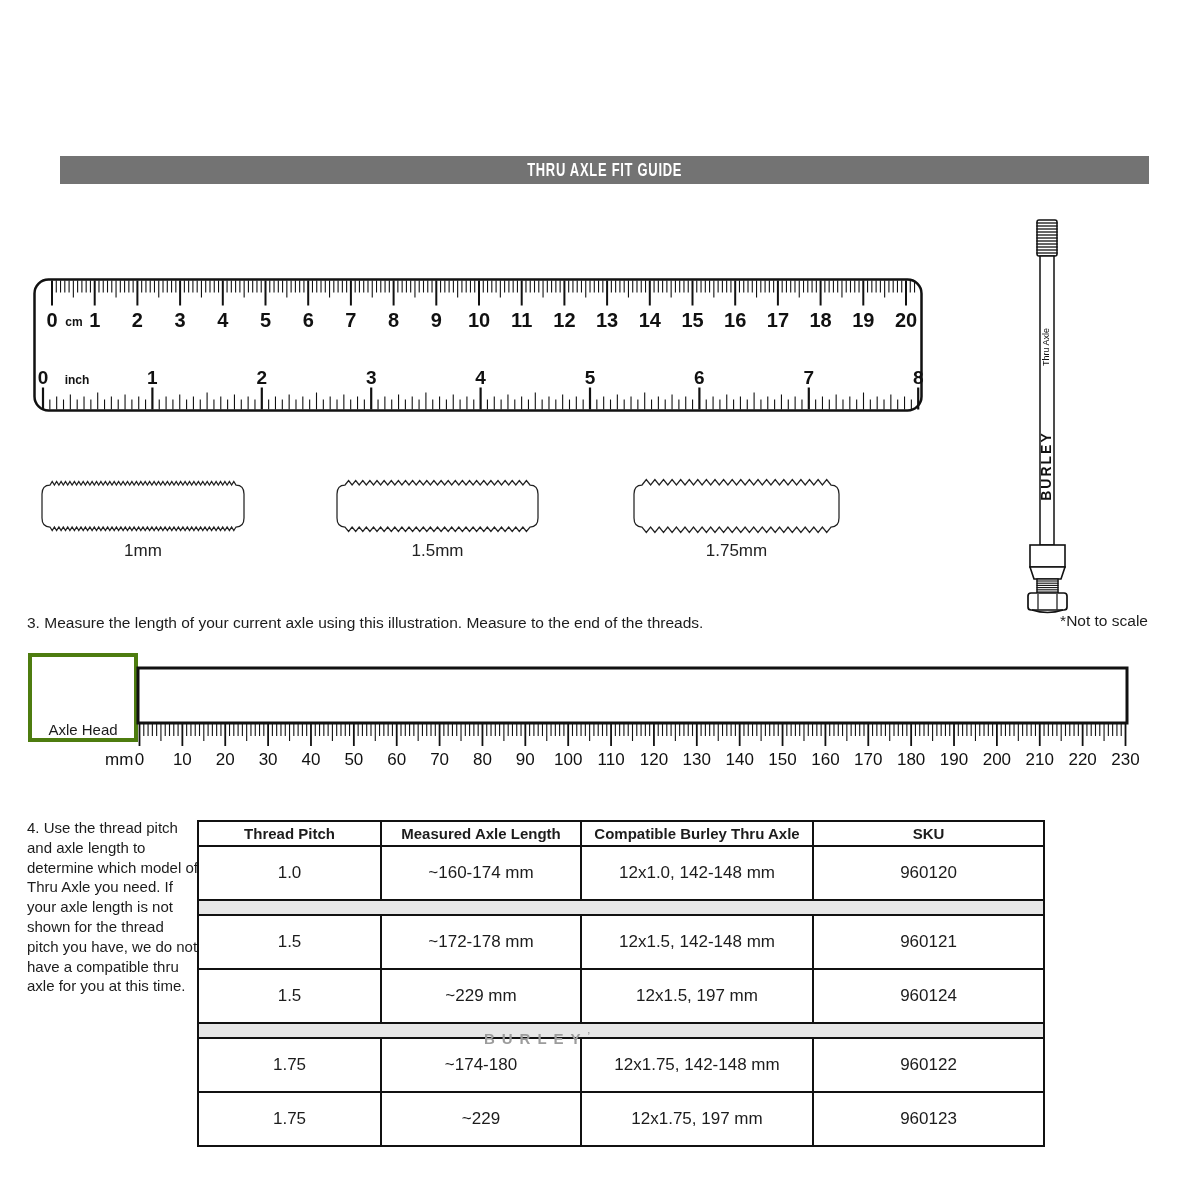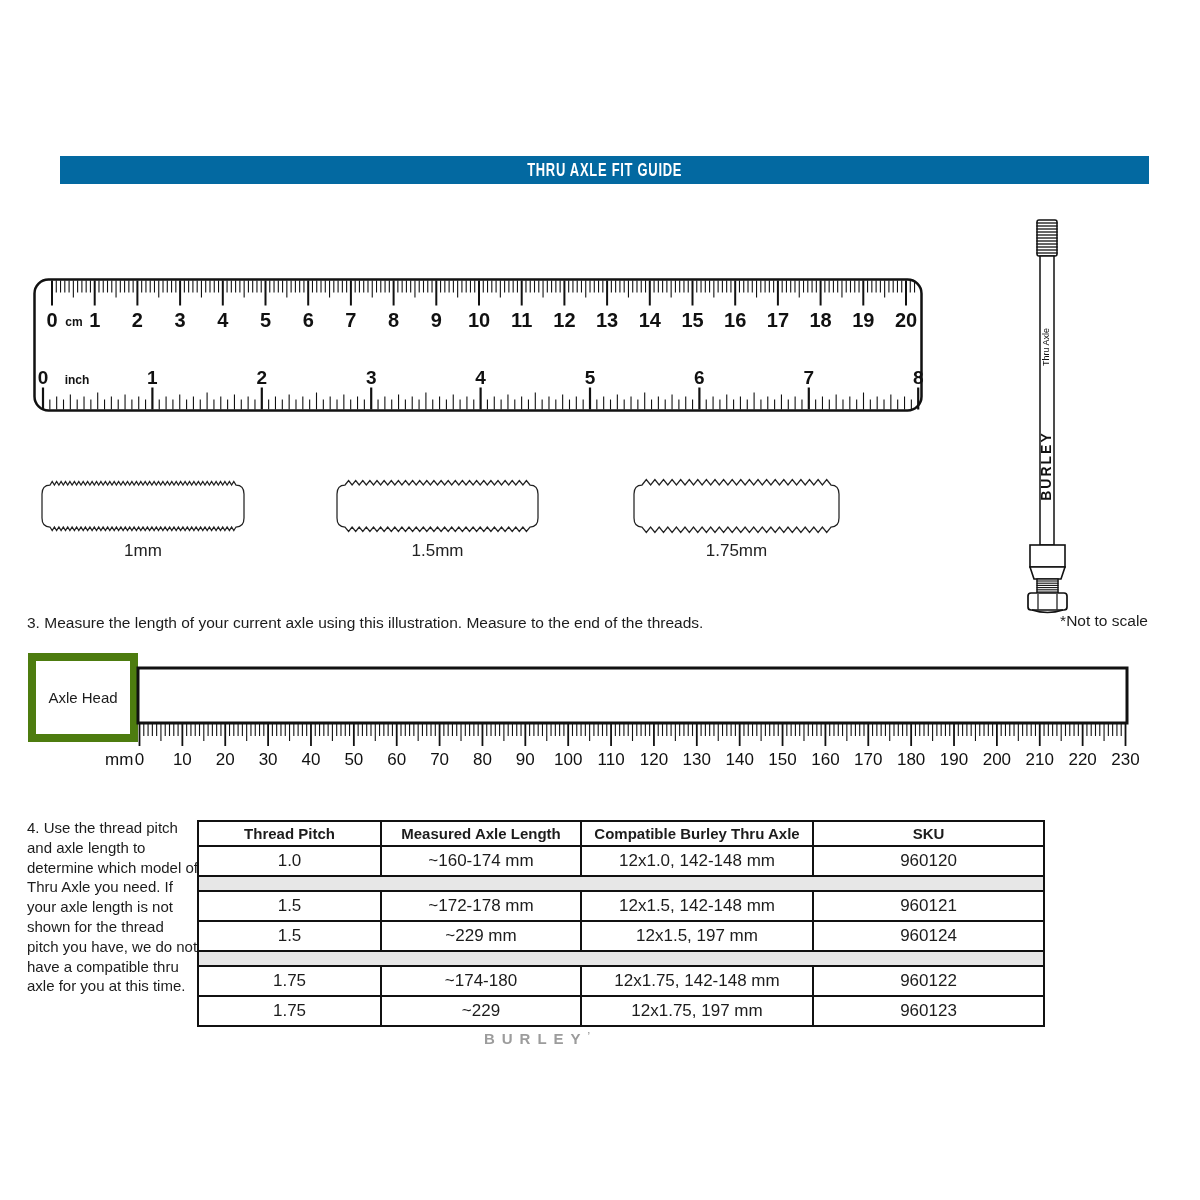--- a/index.html
+++ b/index.html
@@ -17,49 +17,49 @@
 
   .important { left:0; top:198px; width:1120px; text-align:center; font-size:15.5px; }
   .important b { font-weight:bold; }
 
   .step { left:27px; font-size:15.5px; white-space:nowrap; }
 
   .pitch-card { top:478px; text-align:center; }
   .pitch-card .lbl { font-size:17px; margin-top:3px; color:#222; }
 
   .axle-head-box { left:28px; top:653px; width:110px; height:89px;
-    border:8px solid #4d7c0f; box-sizing:border-box;
-    display:flex; align-items:center; justify-content:center; font-size:15px; background:#fff; }
+    border:4px solid #4d7c0f; box-sizing:border-box;
+    display:flex; align-items:flex-end; justify-content:center; font-size:15px; background:#fff; }
 
   .step4 { left:27px; top:818px; width:172px; font-size:15px; line-height:1.32; white-space:normal; }
 
   .note { top:612px; left:948px; width:200px; text-align:right; font-size:15.5px; }
 
   
   .fit-table { left:197px; top:820px; }
   .fit-table table { border-collapse:collapse; table-layout:fixed; width:846px;
     border:2.5px solid #111; }
   .fit-table th { font-size:15px; font-weight:bold; height:23px; text-align:center;
     border:2px solid #111; padding:0; }
-  .fit-table td.c { font-size:17px; height:28px; text-align:center; border:2px solid #111; padding:0; }
+  .fit-table td.c { font-size:17px; height:28px; text-align:center; border:2px solid #111; padding:12px; }
   .fit-table tr.sep td { height:13px; background:#e7e7e7; border-top:2px solid #111;
     border-bottom:2px solid #111; border-left:0; border-right:0; padding:0; }
 
   .footer-logo { left:0; top:1030px; width:1074px; text-align:center;
     font-weight:bold; font-size:15px; letter-spacing:7px; color:#9c9c9c; }
   .footer-logo .mk { font-size:9px; vertical-align:top; letter-spacing:0; }
 
   svg text { font-family:"Liberation Sans", sans-serif; }
 </style>
 </head>
 <body>
 
 <div class="page">
 
-  <div class="abs titlebar" style="background: #0369a1;">
+  <div class="abs titlebar" style="background: #737373;">
     <span class="t">THRU AXLE FIT GUIDE</span>
   </div>
 
 
 
   <svg class="abs" style="left:33px; top:278px" width="892" height="136" viewBox="0 0 892 136">
       <rect x="1.5" y="1.5" width="887" height="131" rx="14" fill="#fff" stroke="#111" stroke-width="2.5"></rect>
       <line x1="19" y1="2.5" x2="19" y2="27.5" stroke="#111" stroke-width="2"></line>
       <line x1="23.27" y1="2.5" x2="23.27" y2="14.5" stroke="#111" stroke-width="1.1"></line>
       <line x1="27.54" y1="2.5" x2="27.54" y2="14.5" stroke="#111" stroke-width="1.1"></line>

